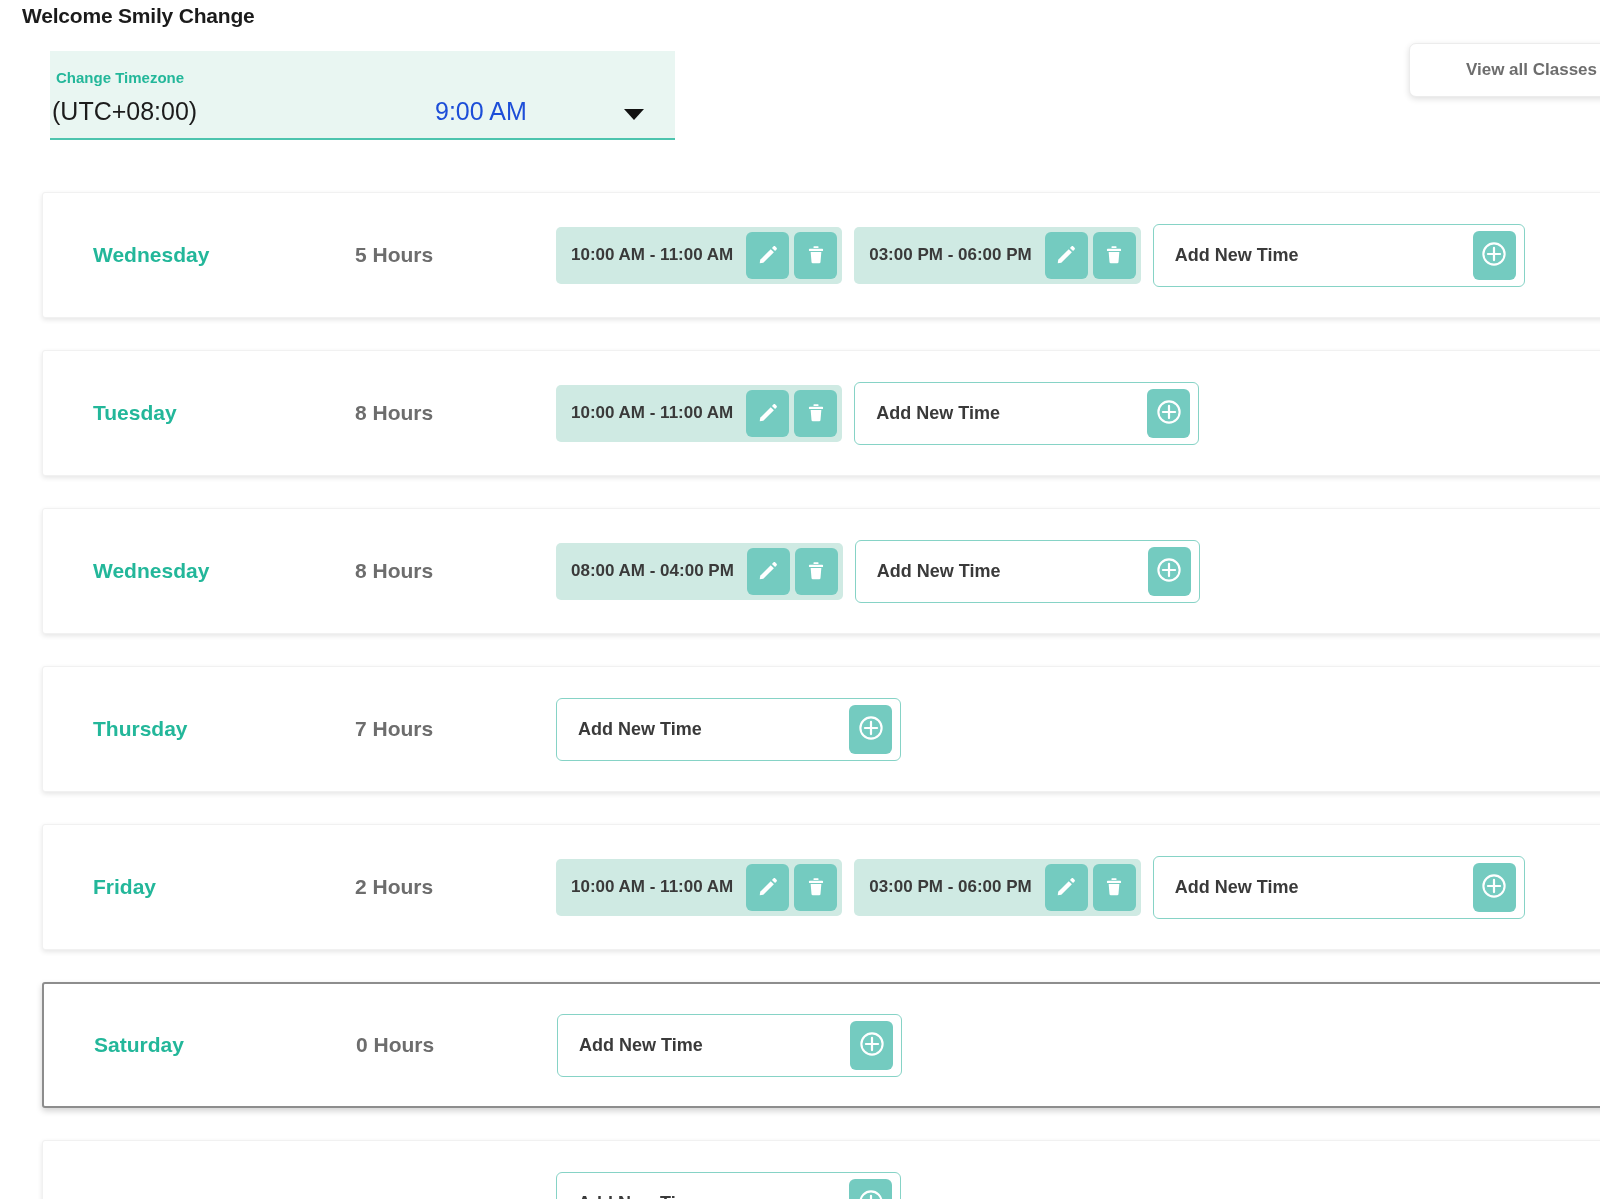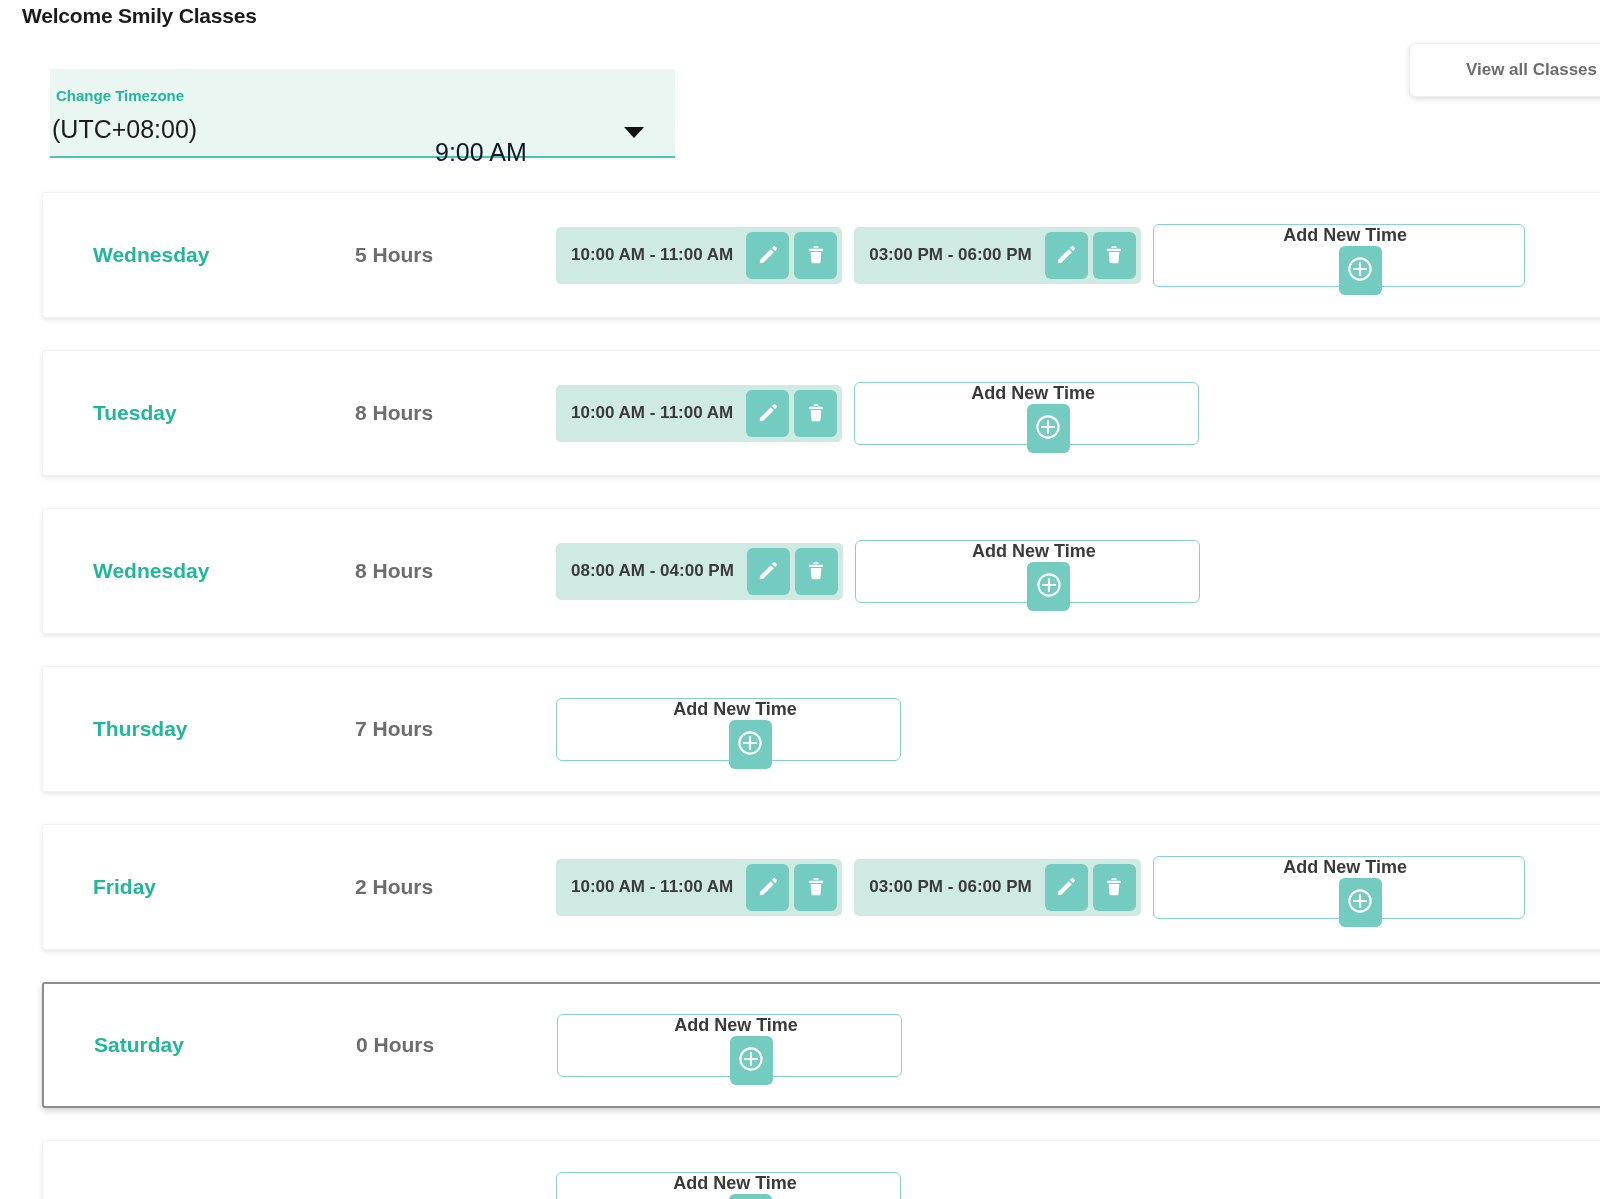--- a/index.html
+++ b/index.html
@@ -52,21 +52,21 @@
     font-size: 17px;
     font-weight: bold;
     color: #6d6d6d;
     white-space: nowrap;
   }
 
   
   .timezone-field {
     position: absolute;
     left: 50px;
-    top: 69px;
+    top: 51px;
     width: 625px;
     height: 89px;
     background: #e9f6f2;
     border-bottom: 2px solid #4dc4ae;
     cursor: pointer;
   }
   .timezone-label {
     position: absolute;
     left: 6px;
     top: 18px;
@@ -81,23 +81,22 @@
     top: 46px;
     font-size: 25px;
     color: #1c1c1c;
     white-space: nowrap;
   }
   .timezone-time {
     position: absolute;
     left: 385px;
     top: 46px;
     font-size: 25px;
-    color: #0f172a;
-    white-space: nowrap;
-    margin-top: 23px;
+    color: #1d4ed8;
+    white-space: nowrap;
   }
   .timezone-caret {
     position: absolute;
     left: 574px;
     top: 58px;
     width: 0;
     height: 0;
     border-left: 10px solid transparent;
     border-right: 10px solid transparent;
     border-top: 11px solid #121212;
@@ -196,21 +195,20 @@
     min-width: 345px;
     background: #ffffff;
     border: 1px solid #86d3c6;
     border-radius: 6px;
     display: flex;
     align-items: center;
     justify-content: space-between;
     padding-left: 21px;
     padding-right: 8px;
     cursor: pointer;
-    flex-direction: column;
   }
   .add-new-time.wide { min-width: 372px; }
   .add-new-time .atn-label {
     font-size: 18px;
     font-weight: bold;
     color: #3a3a3a;
     white-space: nowrap;
   }
   .add-btn {
     width: 43px;
@@ -225,21 +223,21 @@
     padding: 0;
     flex: none;
     margin-left: 30px;
   }
 </style>
 </head>
 <body>
 
 <div class="page">
 
-  <h1 class="welcome-title">Welcome Smily Classes</h1>
+  <h1 class="welcome-title">Welcome Smily Change</h1>
 
   <div class="view-all-classes-btn">
     <span class="label">View all Classes</span>
   </div>
 
   <div class="timezone-field">
     <span class="timezone-label">Change Timezone</span>
     <span class="timezone-value">(UTC+08:00)</span>
     <span class="timezone-time">9:00 AM</span>
     <span class="timezone-caret"></span>

